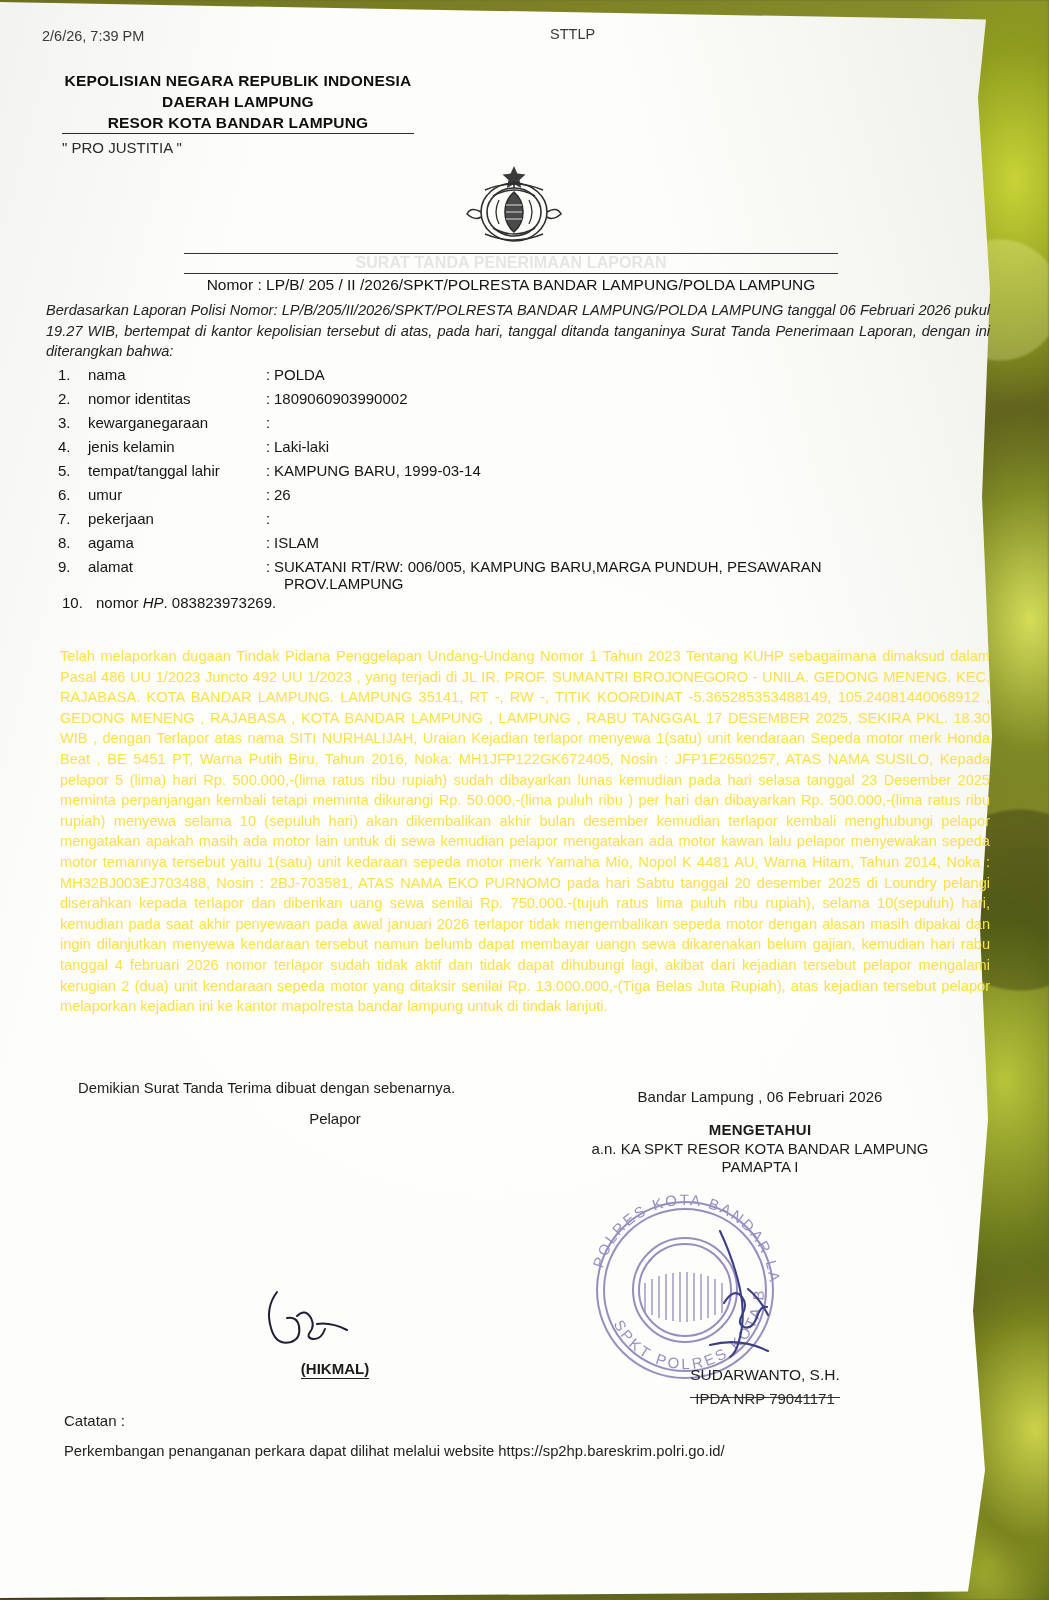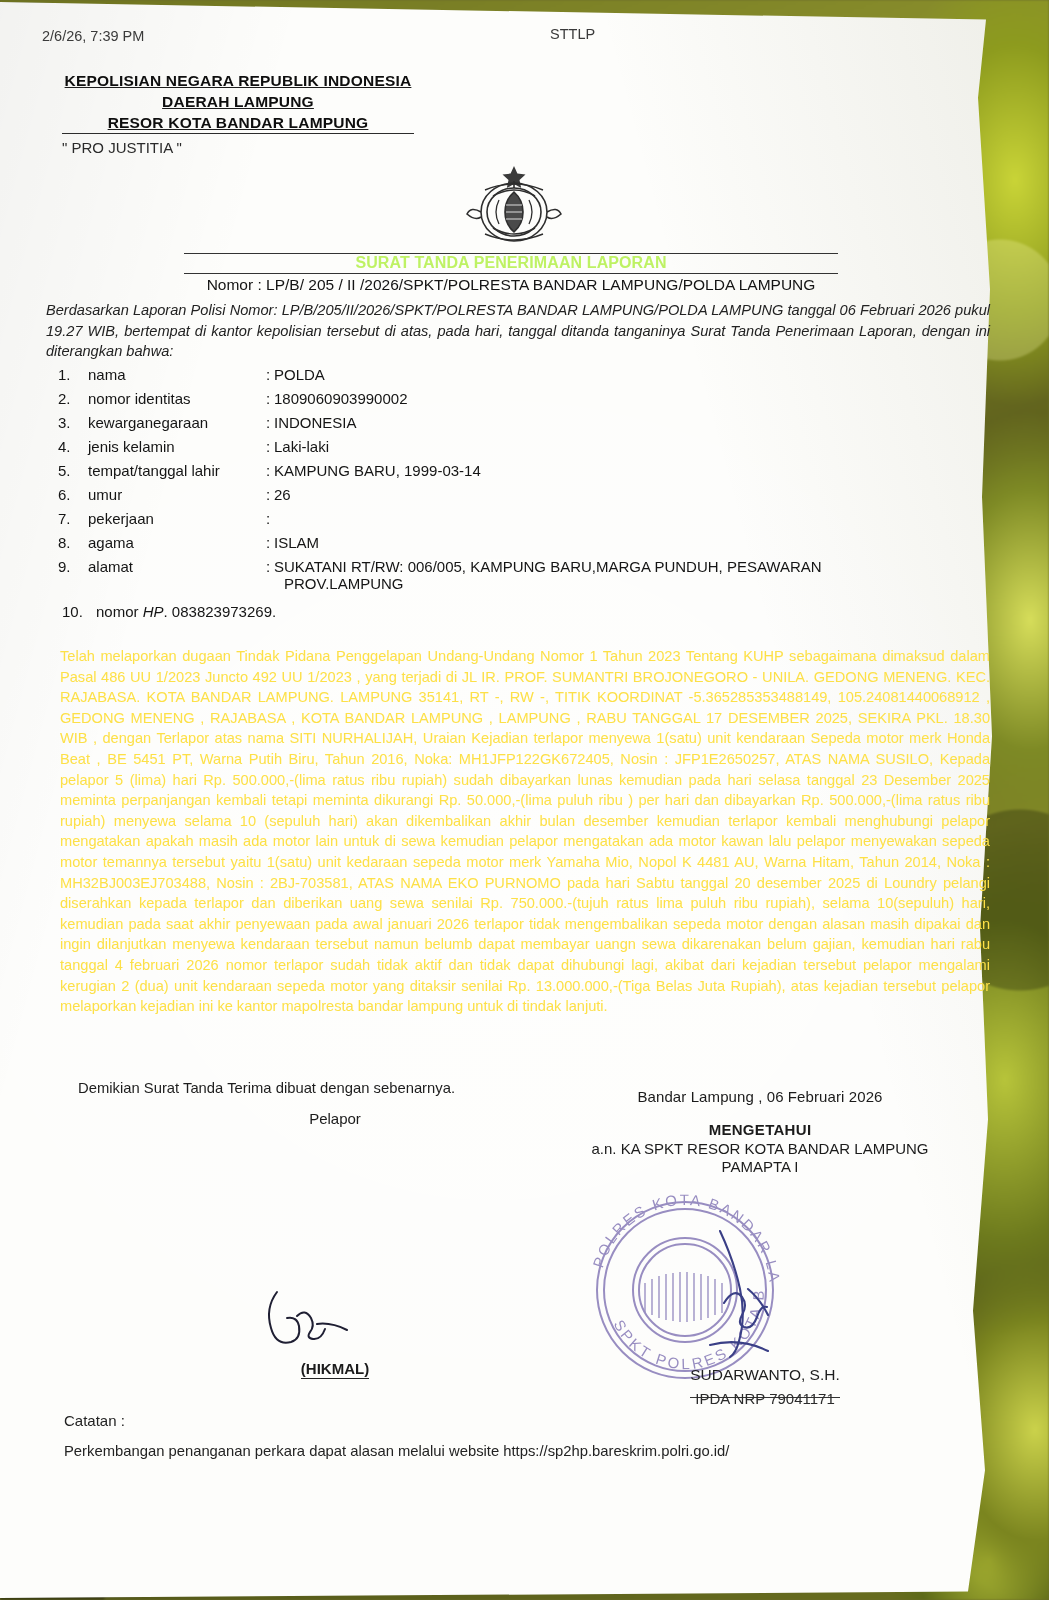--- a/index.html
+++ b/index.html
@@ -49,44 +49,44 @@
   }
   
   #content{
     position:absolute;left:0;top:0;width:1000px;height:1596px;
     color:#1b1b1b;z-index:3;
   }
   .meta{position:absolute;font-size:14.5px;color:#3a3a3a;}
   #meta-date{left:42px;top:28px;}
   #meta-doc{left:550px;top:26px;}
 
-  #letterhead{position:absolute;left:62px;top:70px;width:352px;text-align:center;text-decoration:underline;}
+  #letterhead{position:absolute;left:62px;top:70px;width:352px;text-align:center;}
   #letterhead .lh-line{font-weight:bold;font-size:15.5px;letter-spacing:.2px;line-height:21px;color:#0e0e0e;}
   #lh-rule{position:absolute;left:62px;top:133px;width:352px;border-top:1.6px solid #2c2c2c;}
   #pro-justitia{position:absolute;left:62px;top:139px;font-size:15px;color:#2a2a2a;}
 
   #emblem{position:absolute;left:455px;top:160px;width:118px;height:88px;}
 
   #title-wrap{position:absolute;left:184px;top:252px;width:654px;text-align:center;}
-  #doc-title{font-weight:bold;font-size:16px;letter-spacing:.1px;color:#bef264;}
+  #doc-title{font-weight:bold;font-size:16px;letter-spacing:.1px;color:#e5e5e5;}
   #title-rule{margin:1px auto 0;width:100%;border-top:1.4px solid #333;}
   #doc-number{font-size:15.5px;padding-top:2px;color:#141414;white-space:nowrap;}
   #number-rule{margin:1px auto 0;width:100%;border-top:1.4px solid #333;}
 
   #intro{position:absolute;left:46px;top:300px;width:944px;font-size:14.6px;
          line-height:20.5px;text-align:justify;color:#222;font-style:italic;}
 
   #idlist{position:absolute;left:58px;top:366px;width:900px;font-size:15px;color:#151515;}
   .id-row{display:flex;align-items:flex-start;min-height:24px;margin-bottom:0px;}
   .id-num{width:30px;flex:none;text-align:left;}
   .id-label{width:178px;flex:none;}
   .id-sep{width:8px;flex:none;}
   .id-value{flex:1;}
   .id-value .cont{display:block;padding-left:10px;}
-  #row-hp{display:flex;font-size:15px;padding-left:4px;margin-top:11px;}
+  #row-hp{display:flex;font-size:15px;padding-left:4px;margin-top:2px;}
   #row-hp .id-num{width:34px;}
   #hp-text i{font-style:italic;}
 
   #body{position:absolute;left:60px;top:646px;width:930px;font-size:14.6px;
         line-height:20.6px;text-align:justify;color:#fde047;}
   #closing{position:absolute;left:78px;top:1080px;font-size:14.8px;color:#1d1d1d;}
 
   #sign-left{position:absolute;left:250px;top:1110px;width:170px;text-align:center;font-size:15px;}
   #sign-right{position:absolute;left:540px;top:1088px;width:440px;text-align:center;font-size:15px;color:#1b1b1b;}
   #sign-right .city{letter-spacing:.1px;}
@@ -168,21 +168,20 @@
     <div class="id-row">
       <span class="id-num">2.</span>
       <span class="id-label">nomor identitas</span>
       <span class="id-sep">:</span>
       <span class="id-value">1809060903990002</span>
     </div>
     <div class="id-row">
       <span class="id-num">3.</span>
       <span class="id-label">kewarganegaraan</span>
       <span class="id-sep">:</span>
-      <span class="id-value">INDONESIA</span>
     </div>
     <div class="id-row">
       <span class="id-num">4.</span>
       <span class="id-label">jenis kelamin</span>
       <span class="id-sep">:</span>
       <span class="id-value">Laki-laki</span>
     </div>
     <div class="id-row">
       <span class="id-num">5.</span>
       <span class="id-label">tempat/tanggal lahir</span>
@@ -272,15 +271,15 @@
       <path d="M62 44 q14 -2 30 6"></path>
     </g>
   </svg>
 
   <div id="reporter-name"><span>(HIKMAL)</span></div>
 
   <div id="officer-name"><span class="nm">SUDARWANTO, S.H.</span></div>
   <div id="officer-rank">IPDA NRP 79041171</div>
 
   <div id="footer-note-label">Catatan :</div>
-  <div id="footer-note-text">Perkembangan penanganan perkara dapat alasan melalui website https://sp2hp.bareskrim.polri.go.id/</div>
+  <div id="footer-note-text">Perkembangan penanganan perkara dapat dilihat melalui website https://sp2hp.bareskrim.polri.go.id/</div>
 
 </div>
 
 </body></html>

